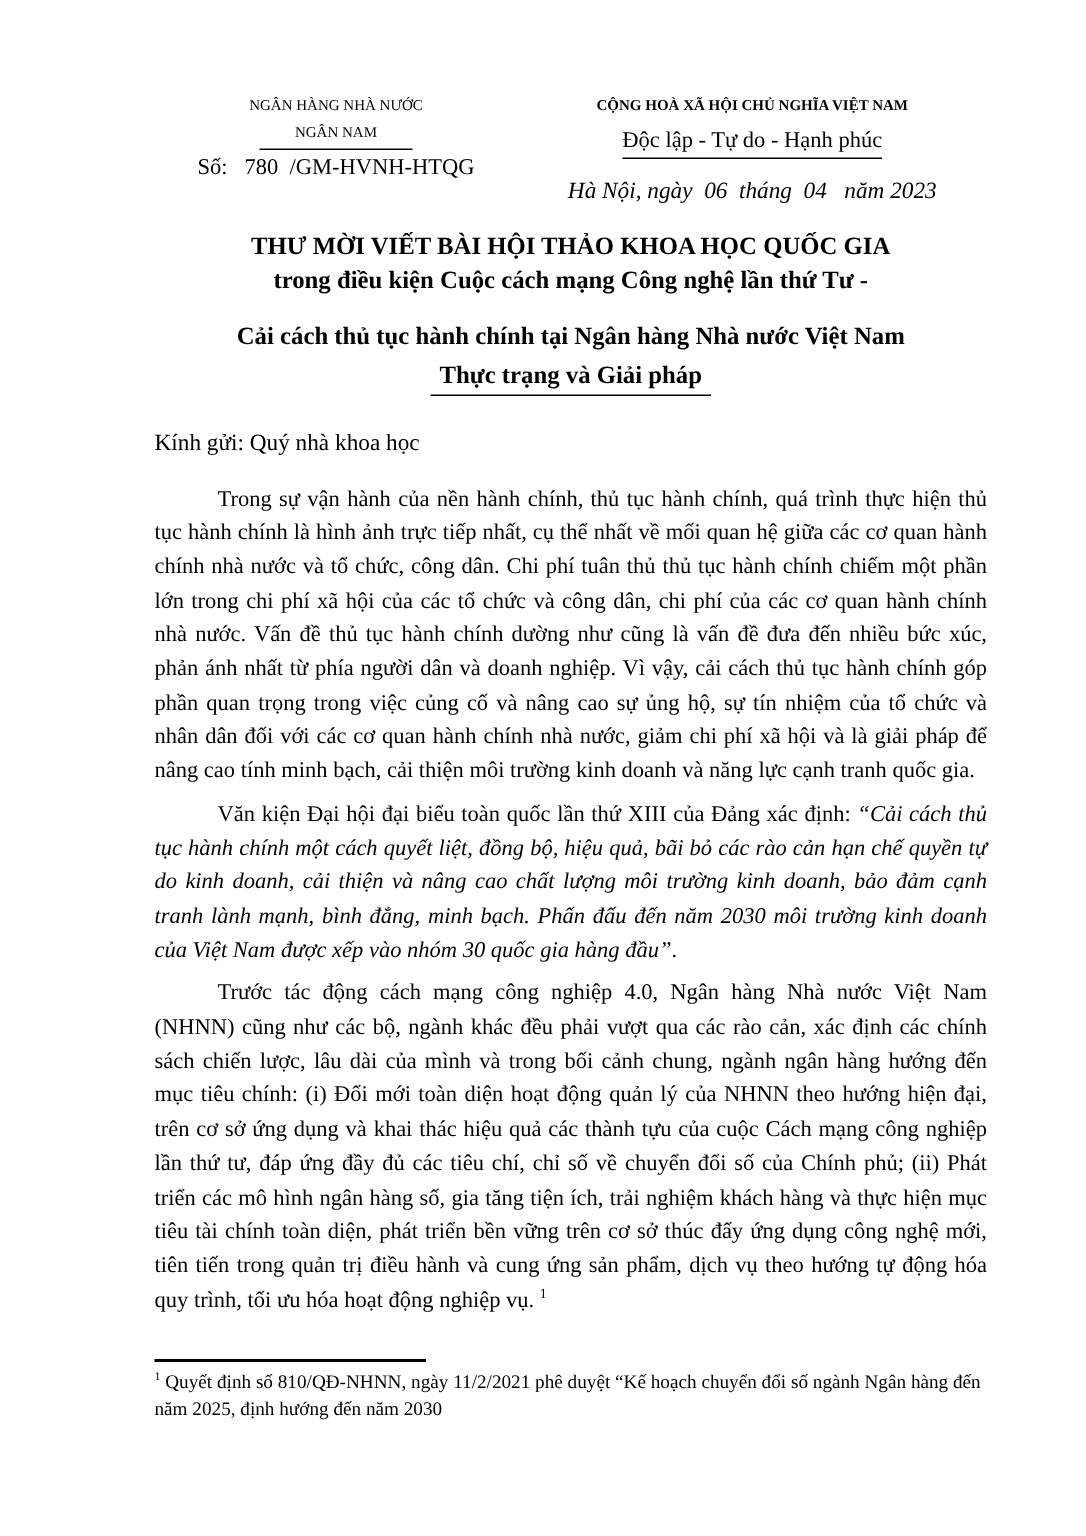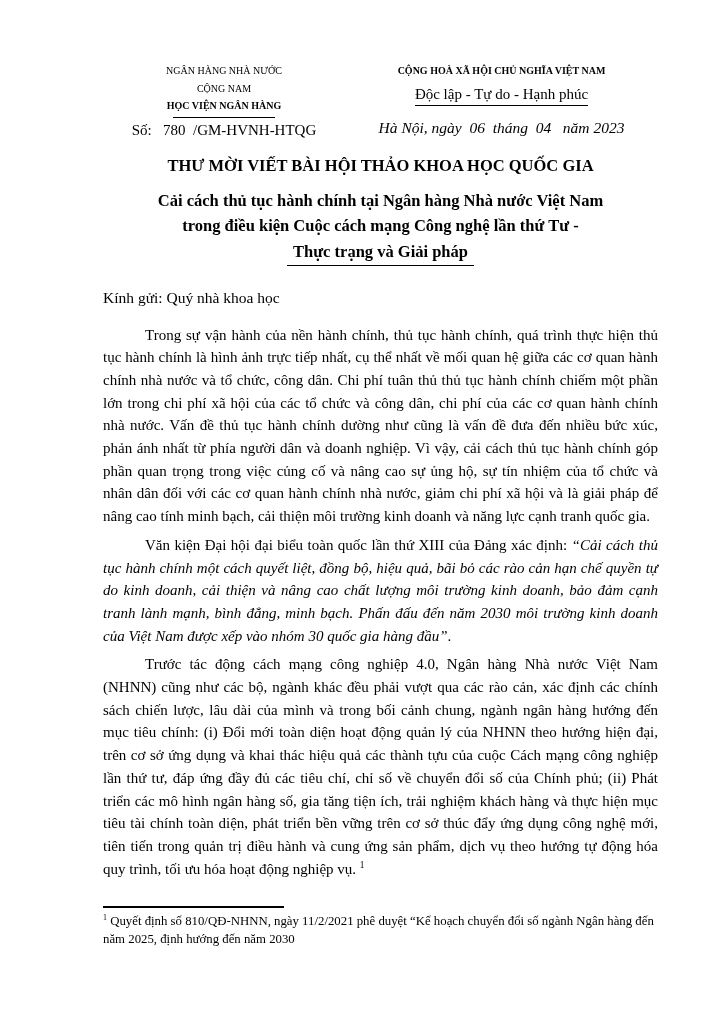--- a/index.html
+++ b/index.html
@@ -125,38 +125,37 @@
 </style>
 </head>
 <body>
 
 <div class="page">
   <div class="content">
 
     <div class="header">
       <div class="header-left">
         <div class="h-line">NGÂN HÀNG NHÀ NƯỚC</div>
-        <div class="h-line">CỘNG NAM</div>
-        <div class="h-line bold">HỌC VIỆN NGÂN HÀNG</div>
+        <div class="h-line">NGÂN NAM</div>
         <div class="org-underline"></div>
         <div class="doc-number pre">Số:   780  /GM-HVNH-HTQG</div>
       </div>
       <div class="header-right">
         <div class="h-line bold">CỘNG HOÀ XÃ HỘI CHỦ NGHĨA VIỆT NAM</div>
         <div class="motto-wrap">
           <span class="motto">Độc lập - Tự do - Hạnh phúc</span>
         </div>
         <div class="date-line pre">Hà Nội, ngày  06  tháng  04   năm 2023</div>
       </div>
     </div>
 
     <div class="title-block">
       <div class="main-title">THƯ MỜI VIẾT BÀI HỘI THẢO KHOA HỌC QUỐC GIA</div>
+      <div class="subtitle">trong điều kiện Cuộc cách mạng Công nghệ lần thứ Tư -</div>
       <div class="subtitle first">Cải cách thủ tục hành chính tại Ngân hàng Nhà nước Việt Nam</div>
-      <div class="subtitle">trong điều kiện Cuộc cách mạng Công nghệ lần thứ Tư -</div>
       <div class="subtitle">
         <span class="sub-underline">Thực trạng và Giải pháp</span>
       </div>
     </div>
 
     <div class="salutation">Kính gửi: Quý nhà khoa học</div>
 
     <p class="body-p first">Trong sự vận hành của nền hành chính, thủ tục hành chính, quá trình thực hiện thủ tục hành chính là hình ảnh trực tiếp nhất, cụ thể nhất về mối quan hệ giữa các cơ quan hành chính nhà nước và tổ chức, công dân. Chi phí tuân thủ thủ tục hành chính chiếm một phần lớn trong chi phí xã hội của các tổ chức và công dân, chi phí của các cơ quan hành chính nhà nước. Vấn đề thủ tục hành chính dường như cũng là vấn đề đưa đến nhiều bức xúc, phản ánh nhất từ phía người dân và doanh nghiệp. Vì vậy, cải cách thủ tục hành chính góp phần quan trọng trong việc củng cố và nâng cao sự ủng hộ, sự tín nhiệm của tổ chức và nhân dân đối với các cơ quan hành chính nhà nước, giảm chi phí xã hội và là giải pháp để nâng cao tính minh bạch, cải thiện môi trường kinh doanh và năng lực cạnh tranh quốc gia.</p>
 
     <p class="body-p"><span>Văn kiện Đại hội đại biểu toàn quốc lần thứ XIII của Đảng xác định: </span><span class="italic">“Cải cách thủ tục hành chính một cách quyết liệt, đồng bộ, hiệu quả, bãi bỏ các rào cản hạn chế quyền tự do kinh doanh, cải thiện và nâng cao chất lượng môi trường kinh doanh, bảo đảm cạnh tranh lành mạnh, bình đẳng, minh bạch. Phấn đấu đến năm 2030 môi trường kinh doanh của Việt Nam được xếp vào nhóm 30 quốc gia hàng đầu”</span><span>.</span></p>

